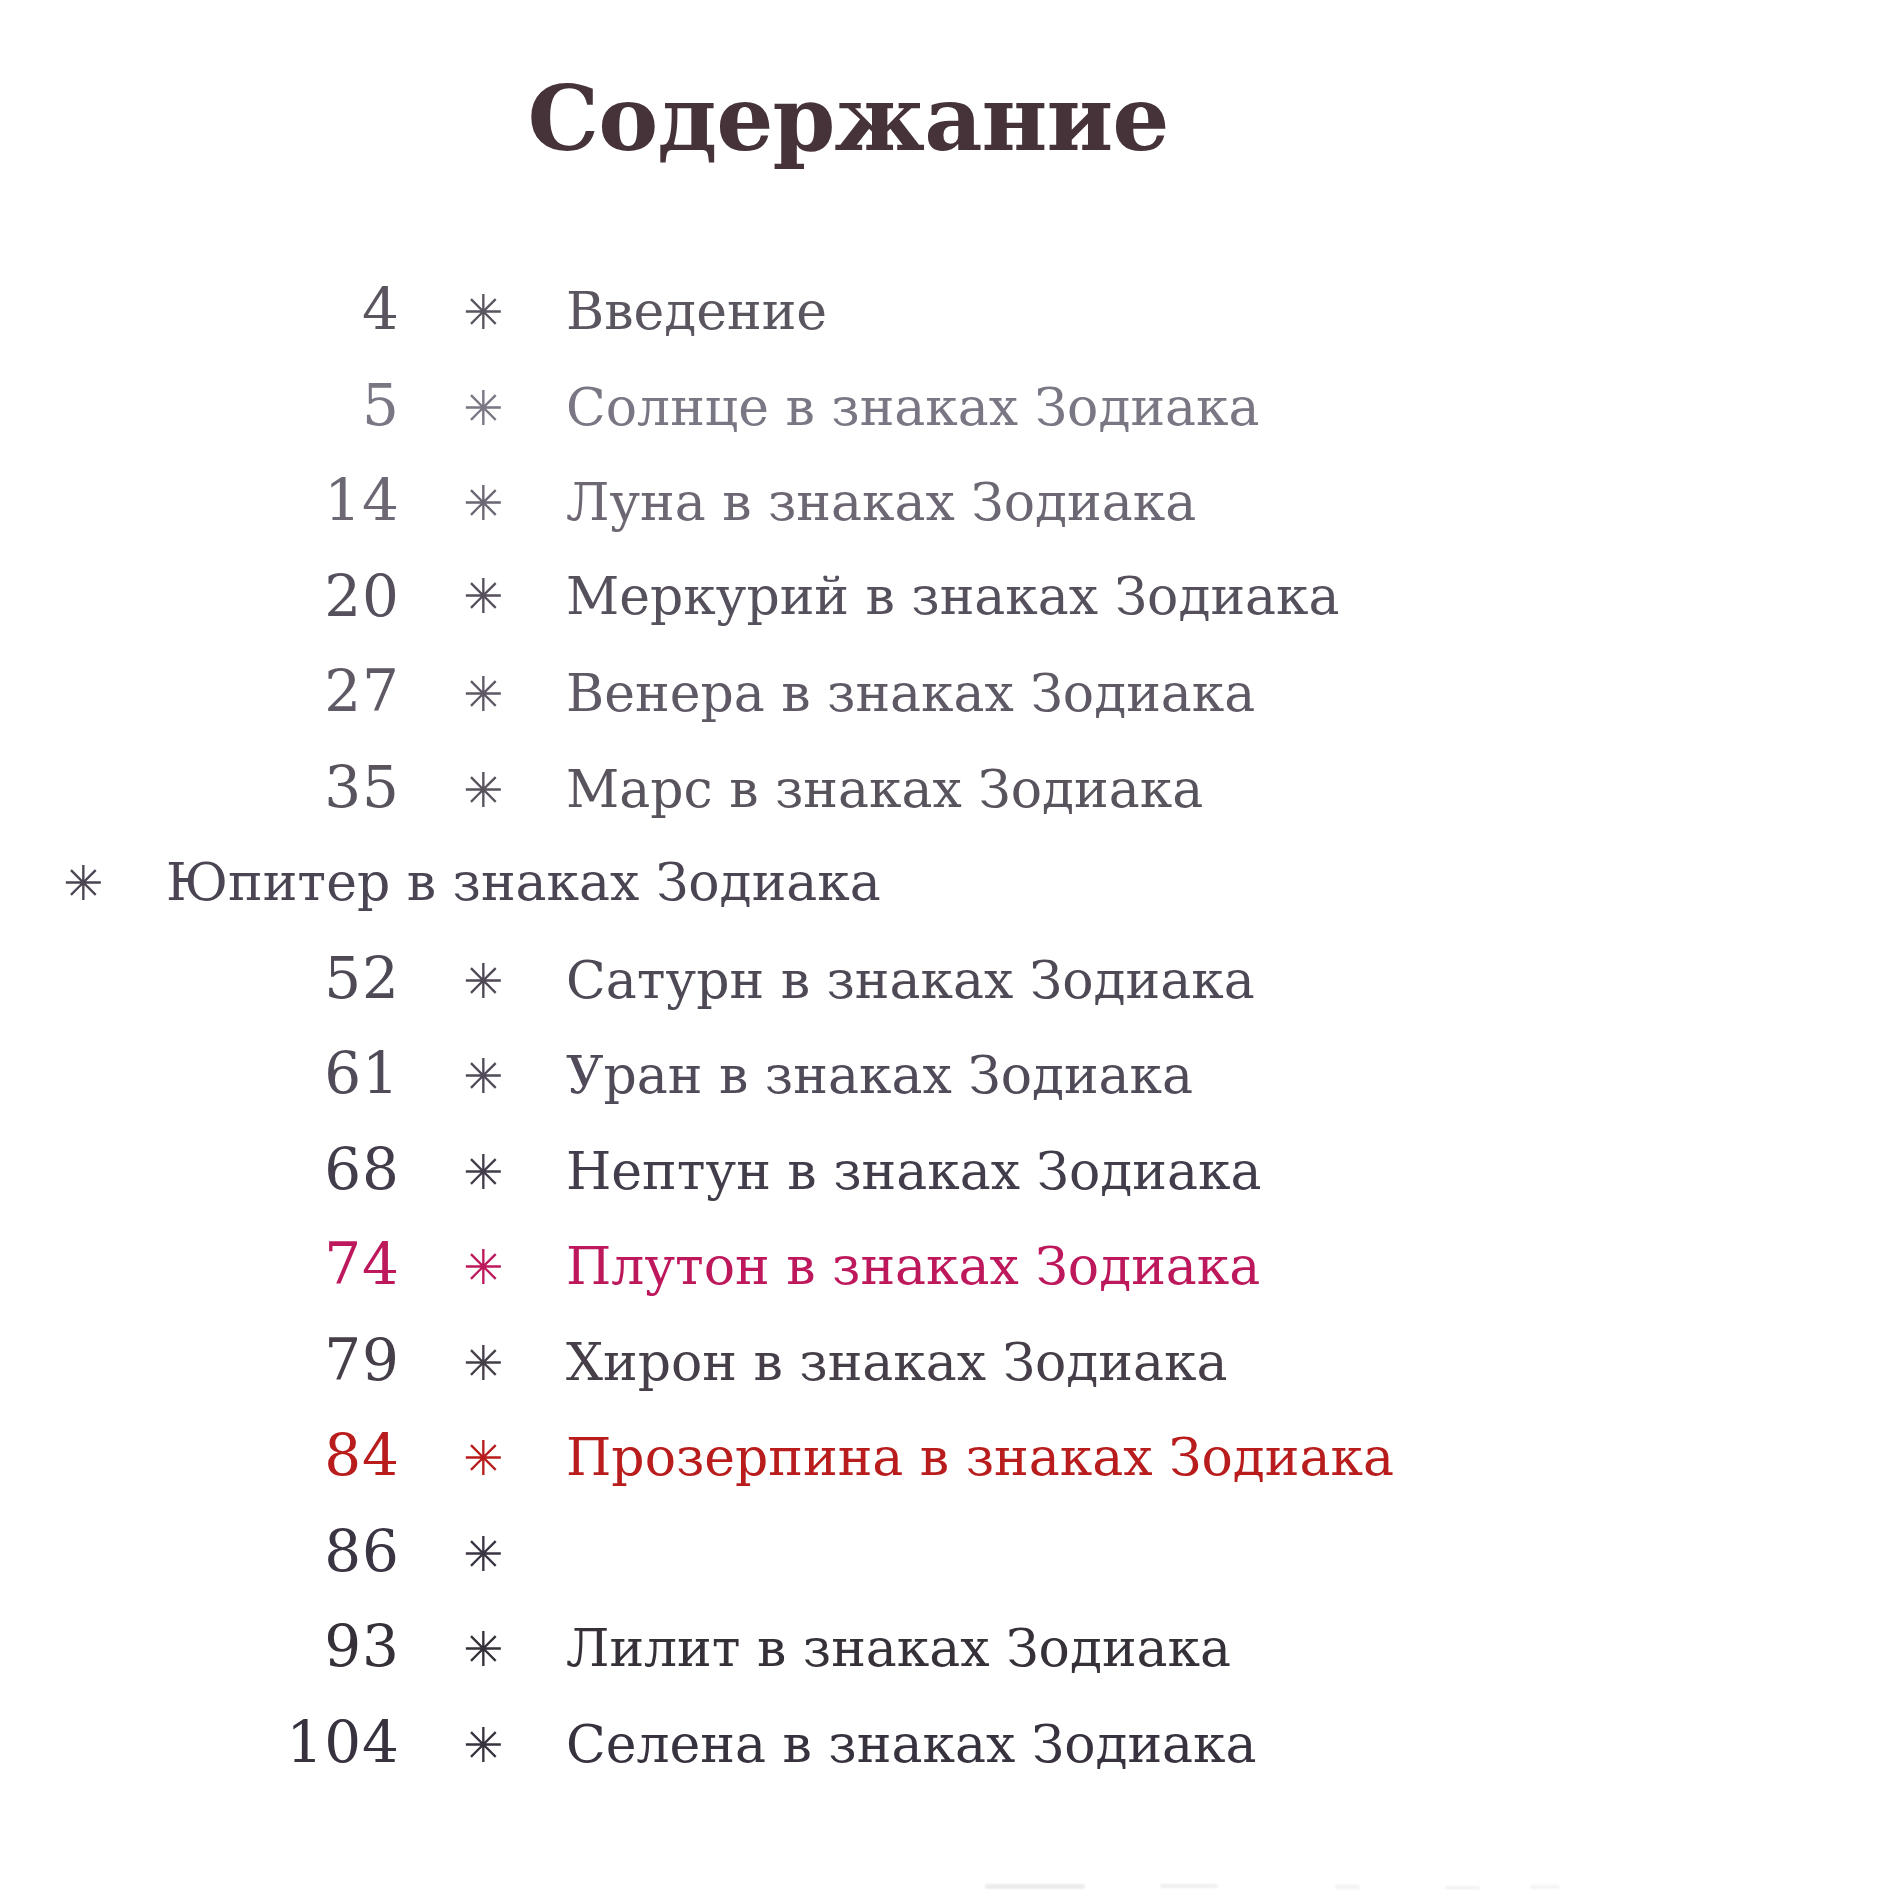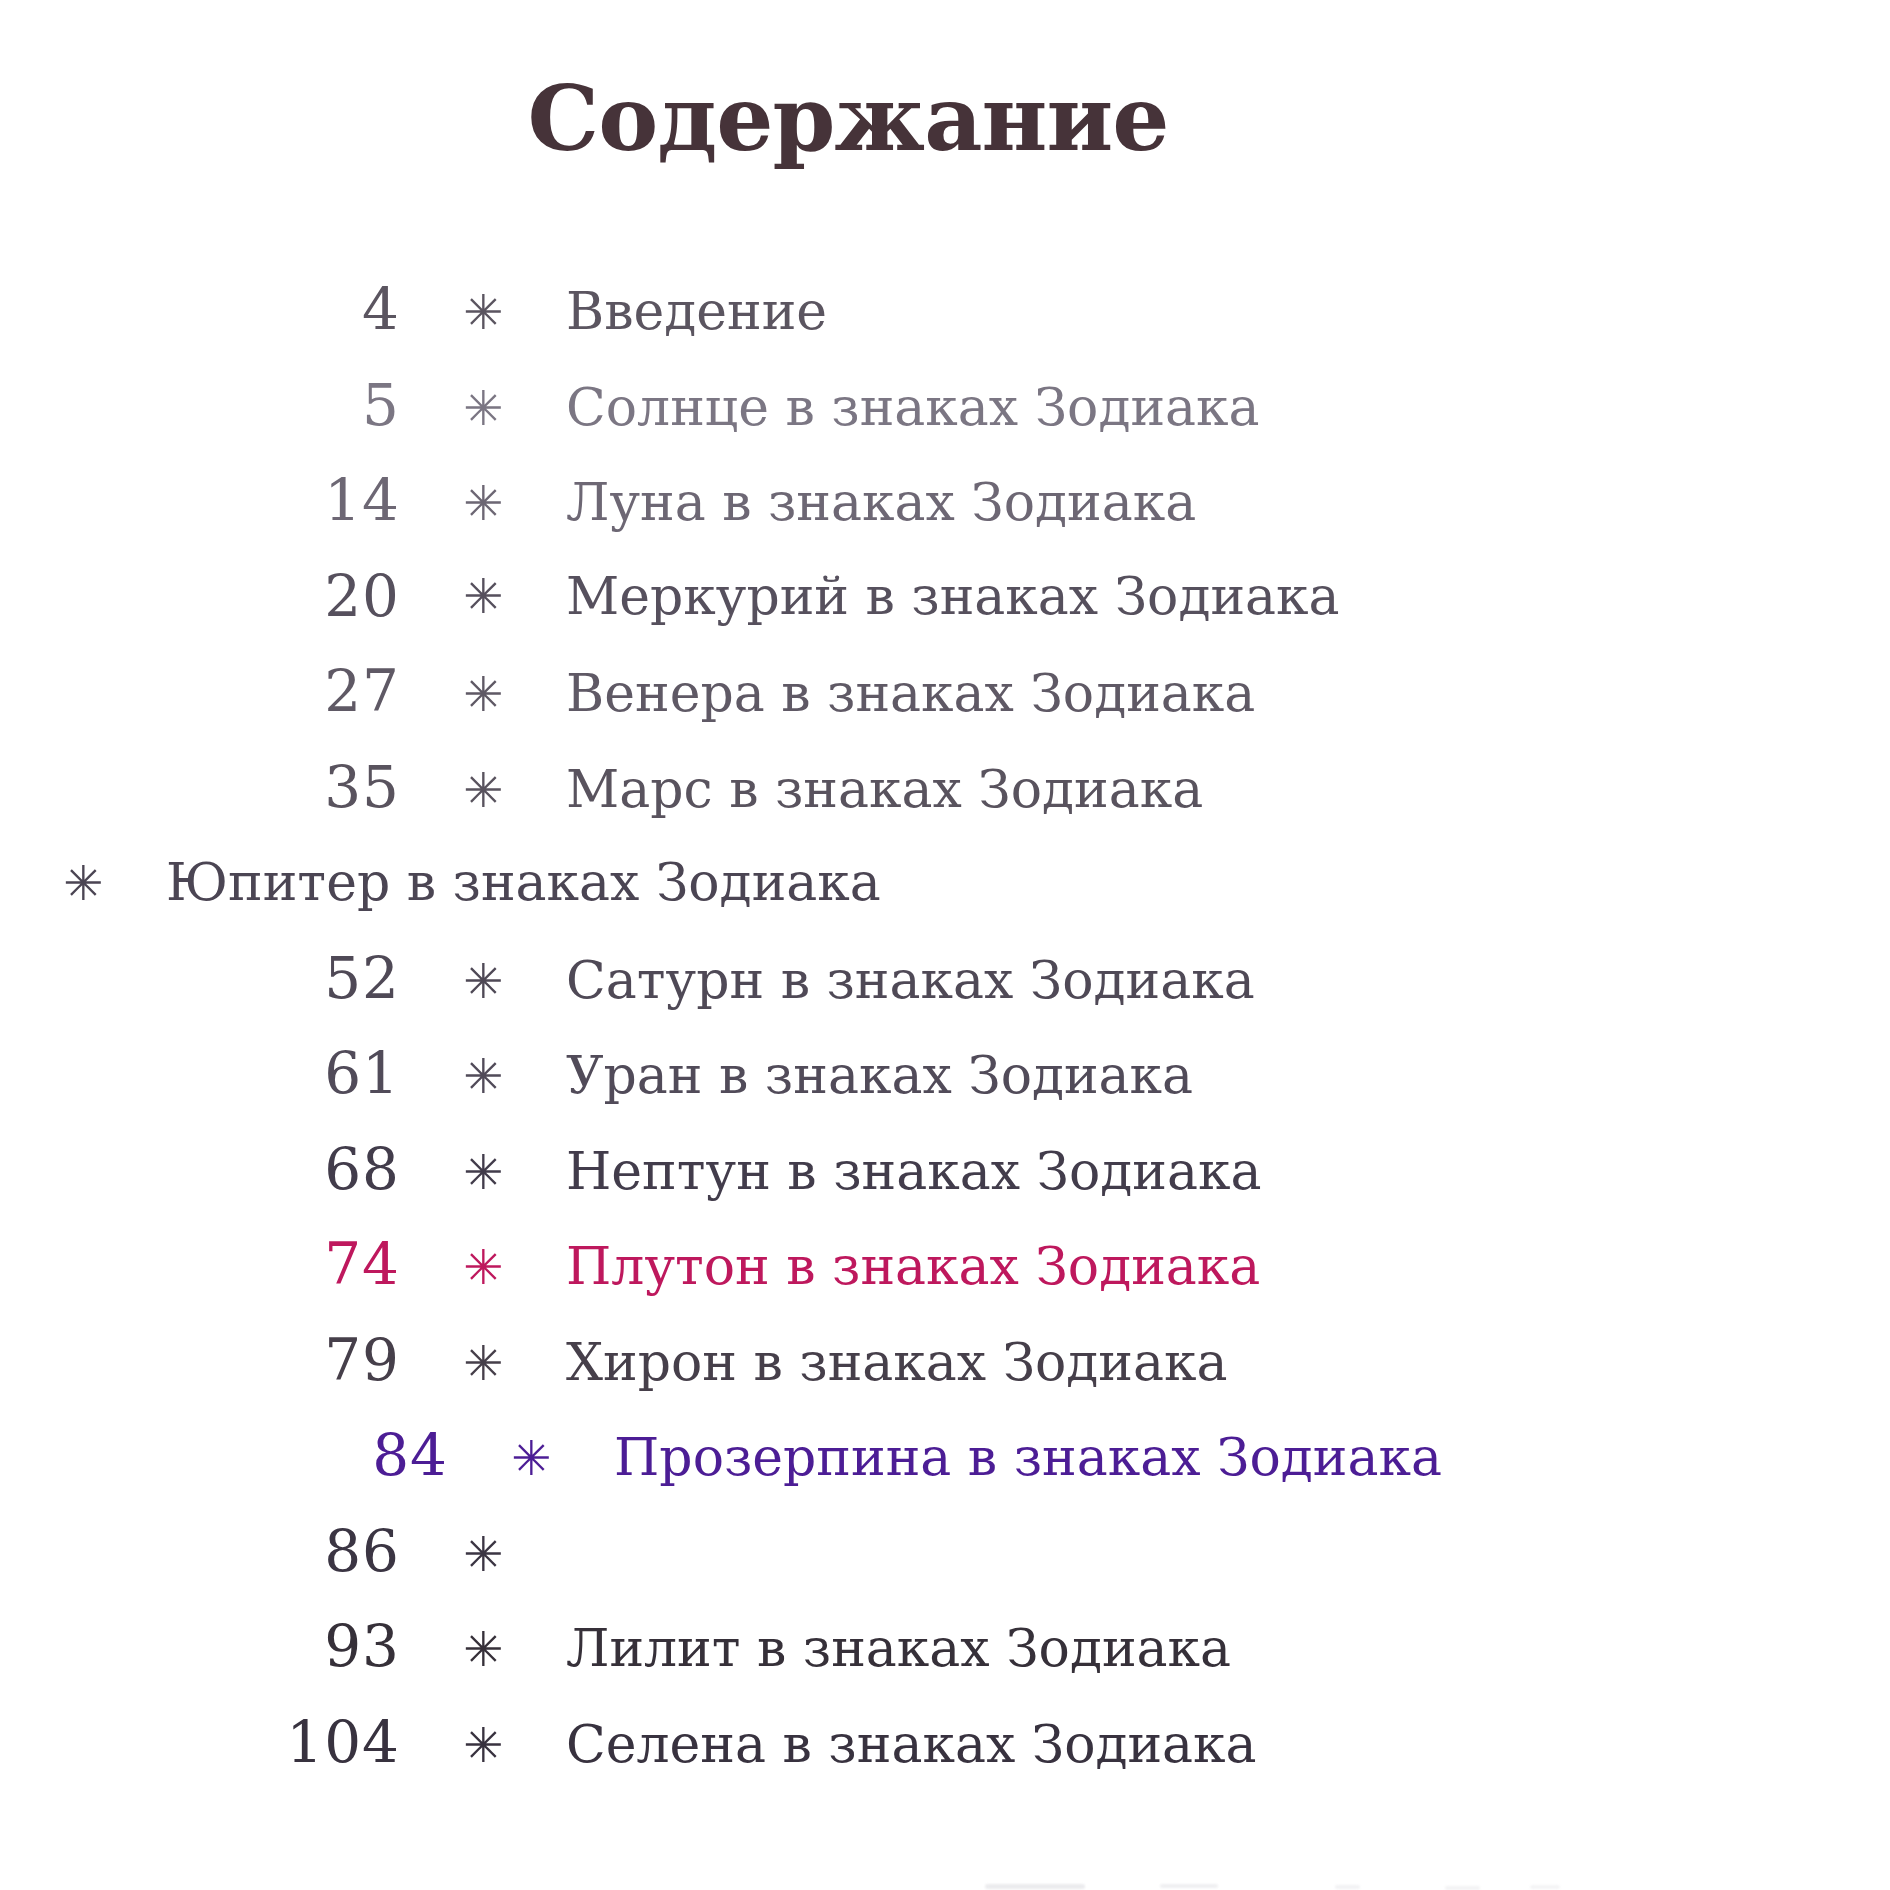--- a/index.html
+++ b/index.html
@@ -135,21 +135,21 @@
     <span class="star">✳</span>
     <span class="label">Плутон в знаках Зодиака</span>
   </div>
 
   <div class="row" style="color: rgb(70, 63, 74);">
     <span class="num">79</span>
     <span class="star">✳</span>
     <span class="label">Хирон в знаках Зодиака</span>
   </div>
 
-  <div class="row" style="color: #4c1d95; padding-left: 48px;">
+  <div class="row" style="color: #b91c1c;">
     <span class="num">84</span>
     <span class="star">✳</span>
     <span class="label">Прозерпина в знаках Зодиака</span>
   </div>
 
   <div class="row" style="color: rgb(59, 53, 67);">
     <span class="num">86</span>
     <span class="star">✳</span>
   </div>
 

